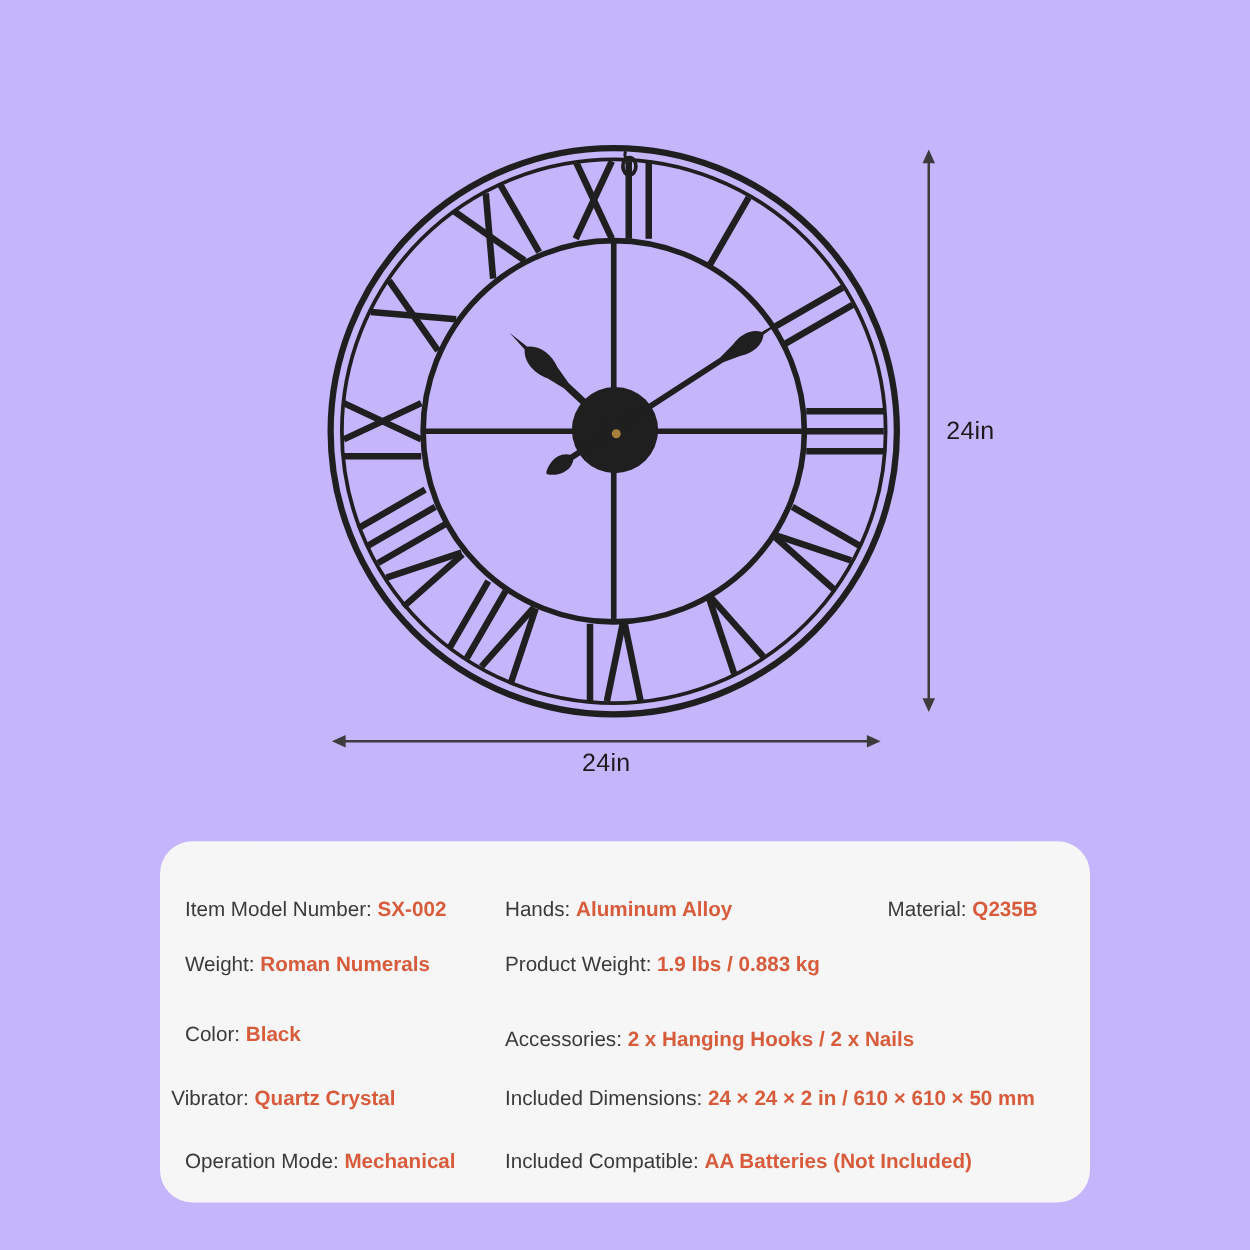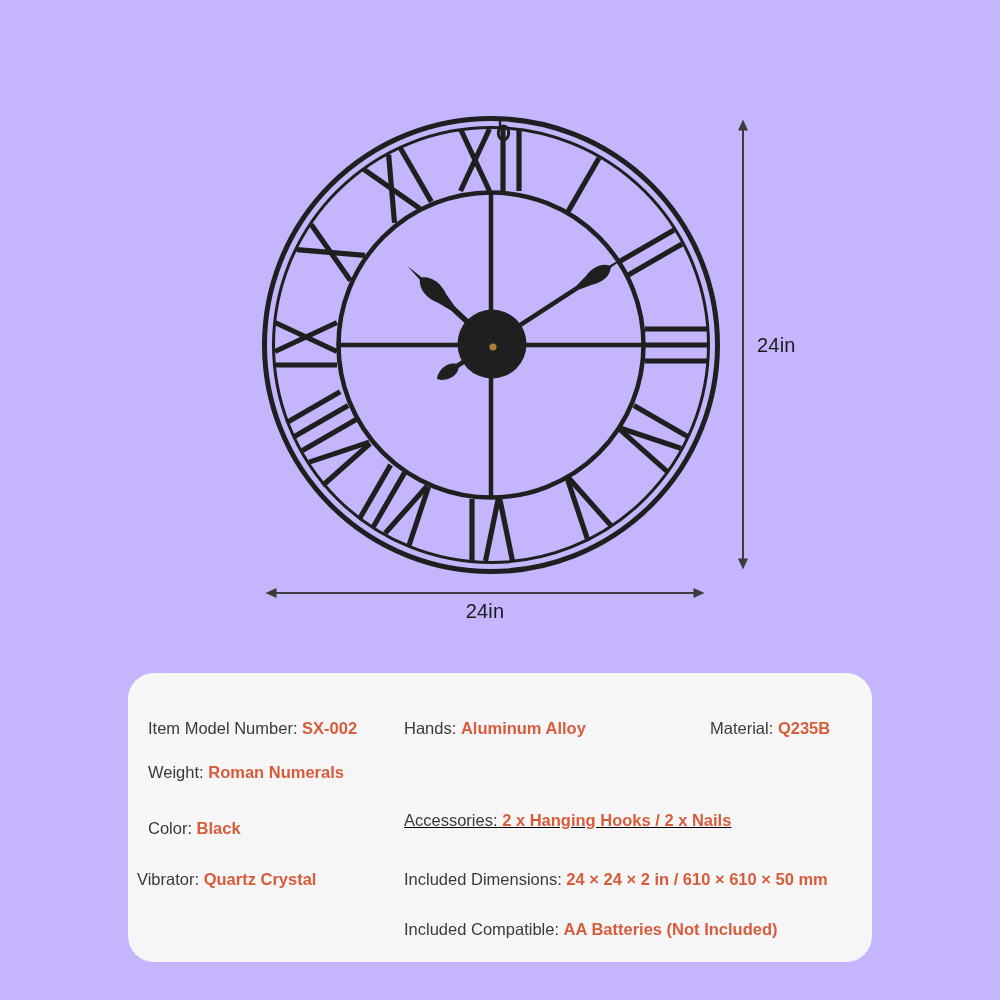--- a/index.html
+++ b/index.html
@@ -130,19 +130,21 @@
   </svg>
 
   <div class="dim-label v">24in</div>
   <div class="dim-label h">24in</div>
 
   <div class="spec-card" id="spec-card">
       <div class="spec-item" style="left: 20px; top: 44px;"><span class="lbl">Item Model Number:</span> <span class="val">SX-002</span></div>
       <div class="spec-item" style="left: 276px; top: 44px;"><span class="lbl">Hands:</span> <span class="val">Aluminum Alloy</span></div>
       <div class="spec-item" style="left: 582px; top: 44px;"><span class="lbl">Material:</span> <span class="val">Q235B</span></div>
       <div class="spec-item" style="left: 20px; top: 88px;"><span class="lbl">Weight:</span> <span class="val">Roman Numerals</span></div>
+      <div class="spec-item" style="left: 276px; top: 88px;"><span class="lbl">Product Weight:</span> <span class="val">1.9 lbs / 0.883 kg</span></div>
       <div class="spec-item" style="left: 20px; top: 144px;"><span class="lbl">Color:</span> <span class="val">Black</span></div>
-      <div class="spec-item" style="left: 276px; top: 136px; text-decoration: underline;"><span class="lbl">Accessories:</span> <span class="val">2 x Hanging Hooks / 2 x Nails</span></div>
+      <div class="spec-item" style="left: 276px; top: 148px;"><span class="lbl">Accessories:</span> <span class="val">2 x Hanging Hooks / 2 x Nails</span></div>
       <div class="spec-item" style="left: 9px; top: 195px;"><span class="lbl">Vibrator:</span> <span class="val">Quartz Crystal</span></div>
       <div class="spec-item" style="left: 276px; top: 195px;"><span class="lbl">Included Dimensions:</span> <span class="val">24 × 24 × 2 in / 610 × 610 × 50 mm</span></div>
+      <div class="spec-item" style="left: 20px; top: 245px;"><span class="lbl">Operation Mode:</span> <span class="val">Mechanical</span></div>
       <div class="spec-item" style="left: 276px; top: 245px;"><span class="lbl">Included Compatible:</span> <span class="val">AA Batteries (Not Included)</span></div>
     </div>
 </div>
 
 </body></html>

